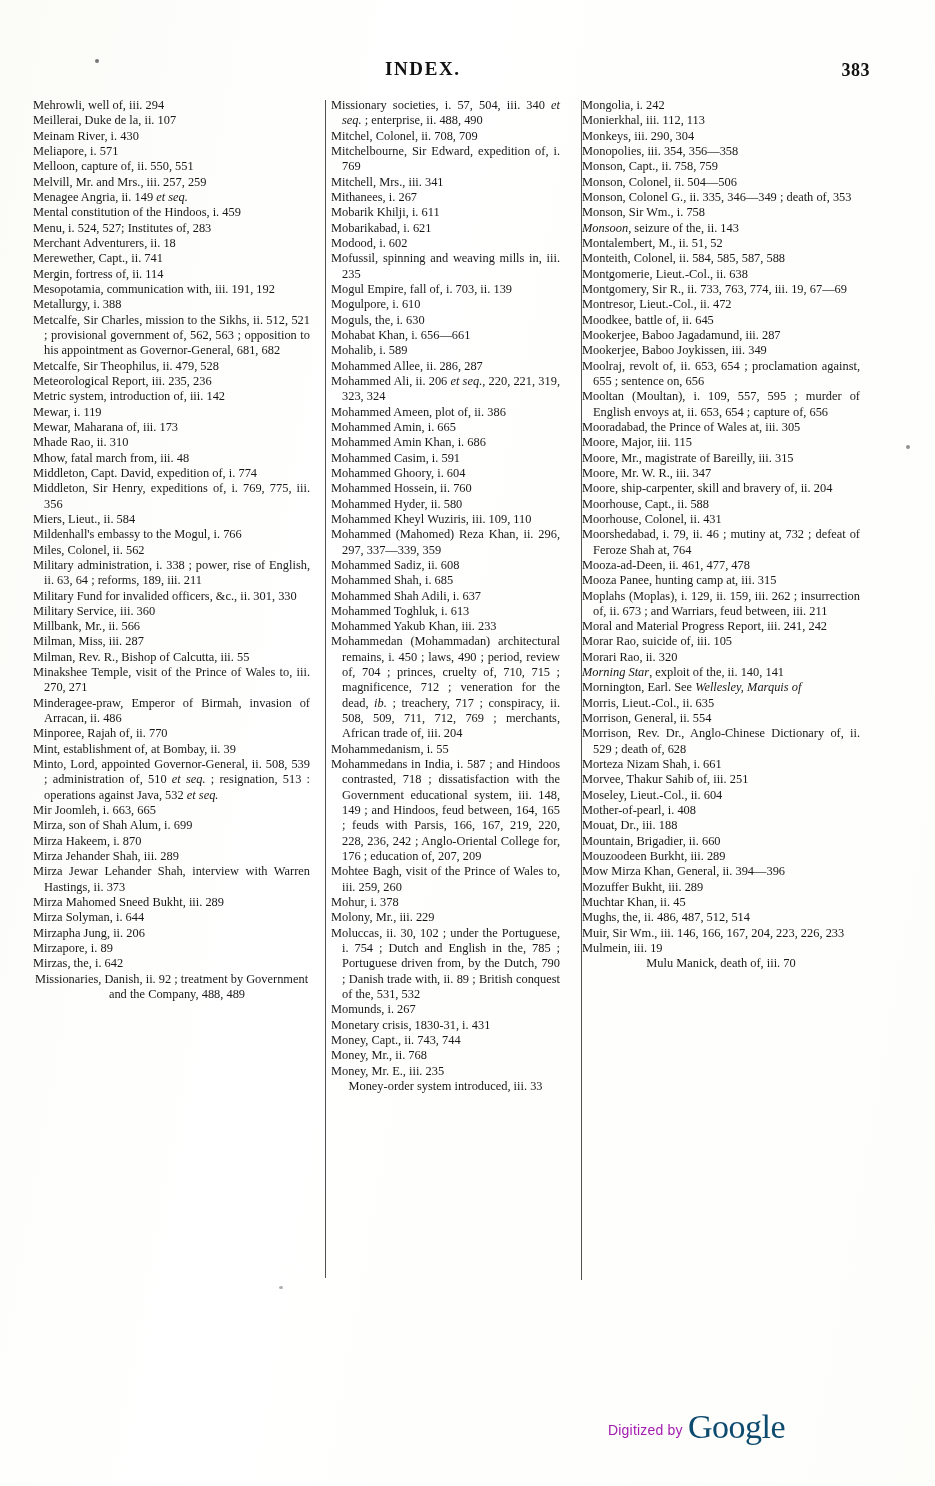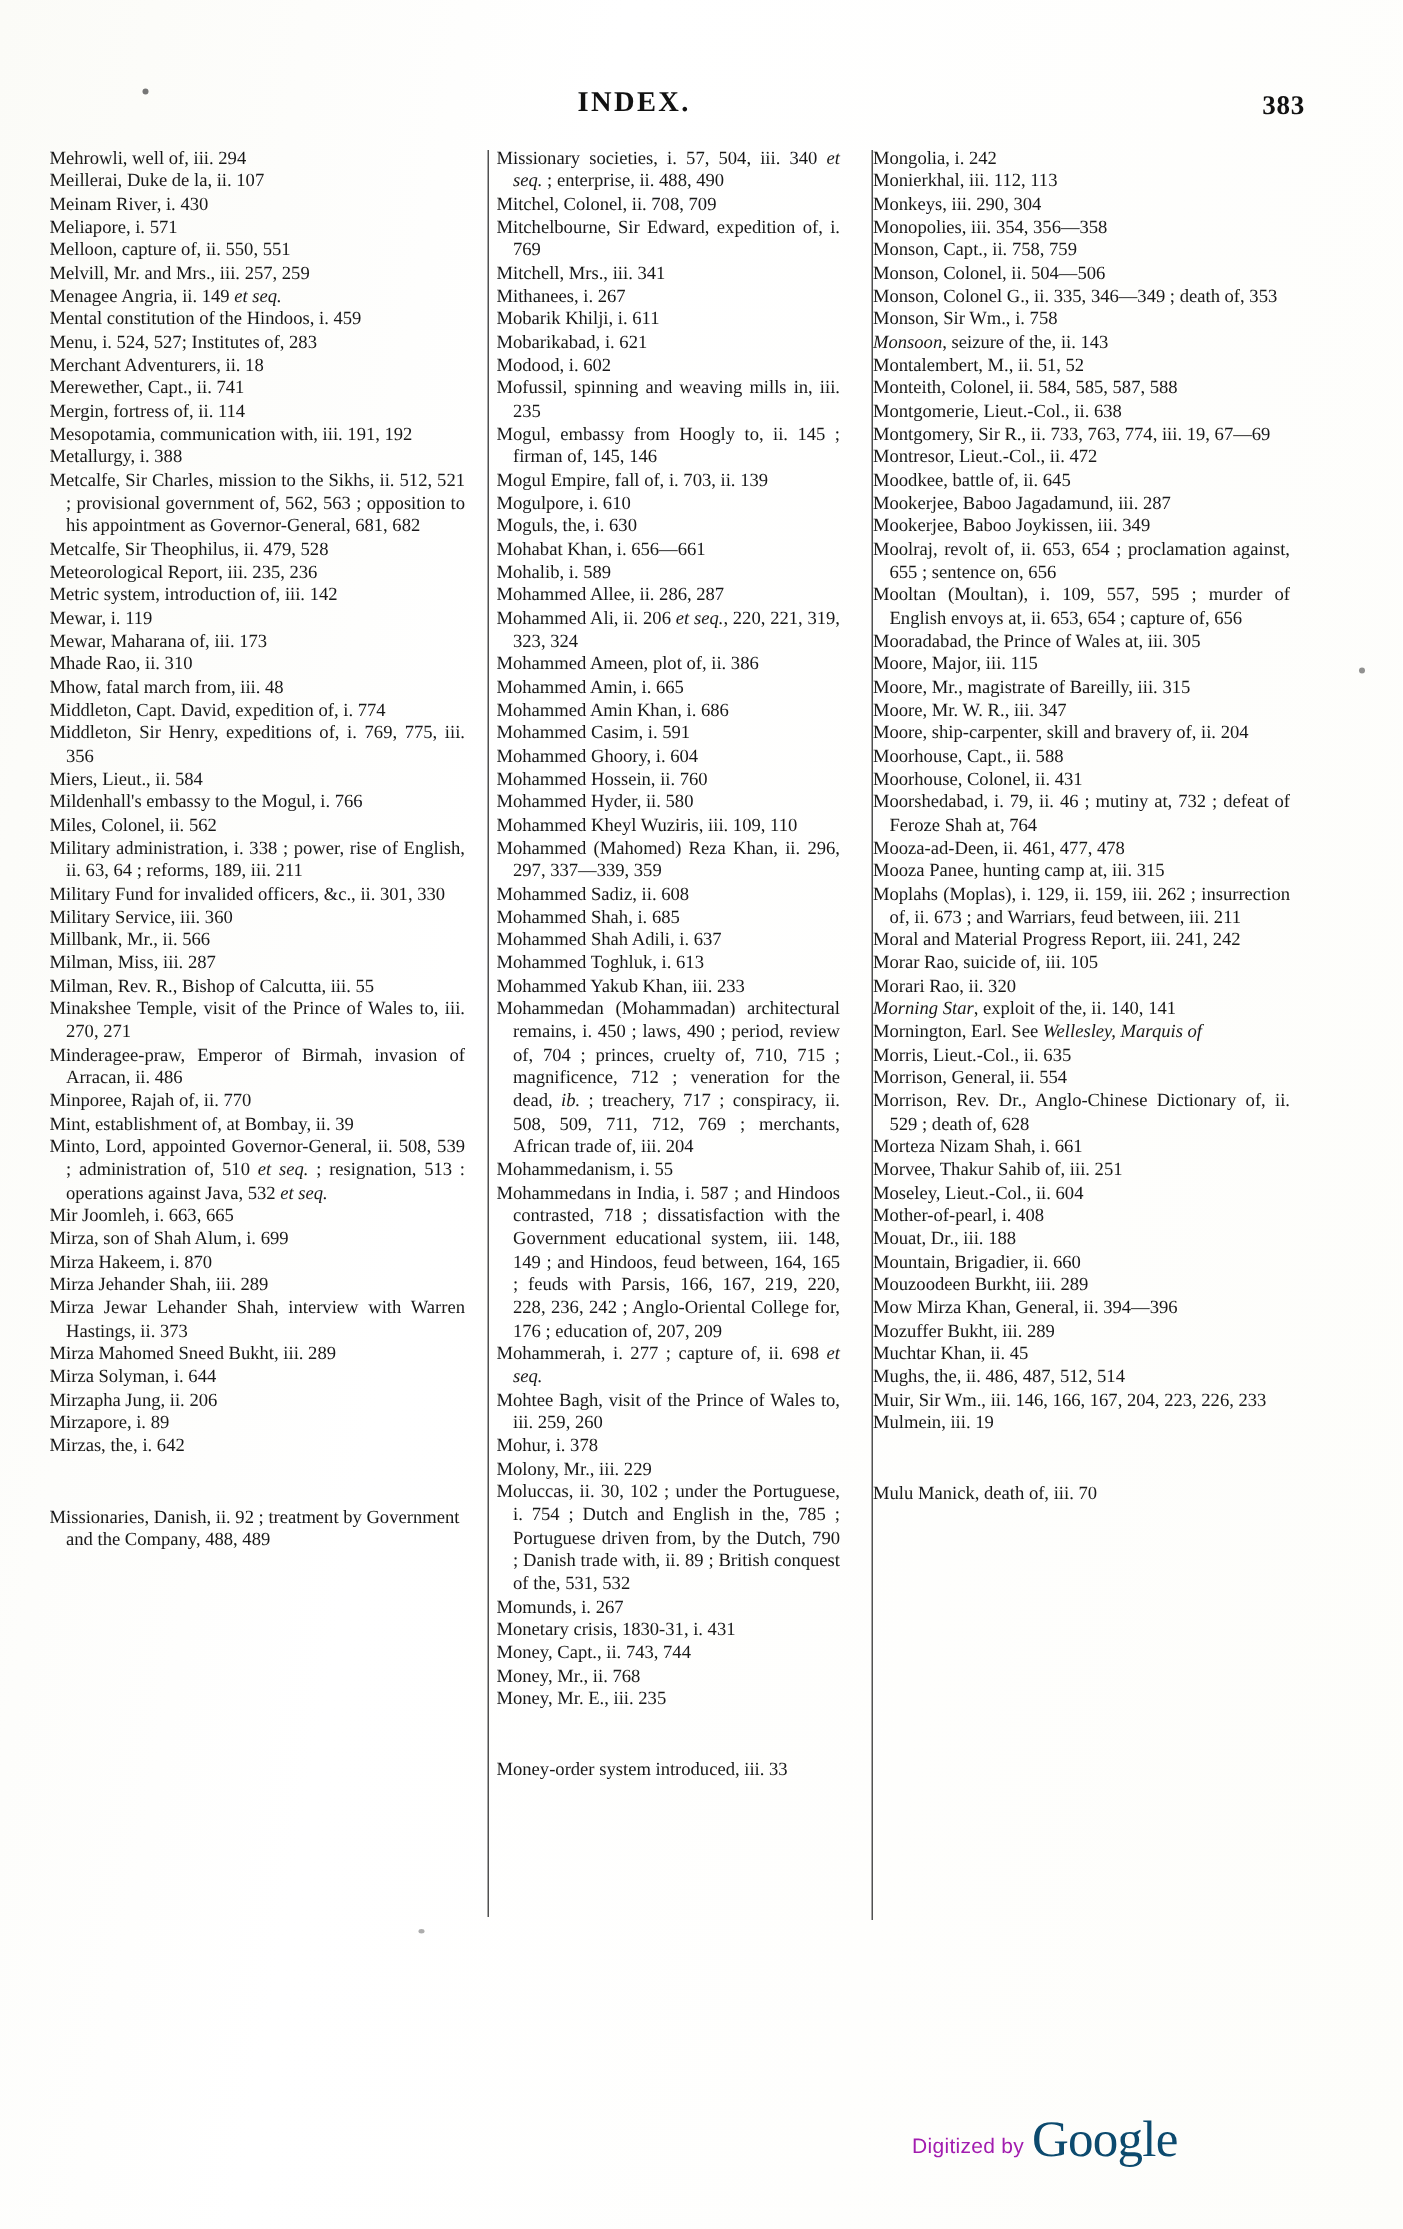--- a/index.html
+++ b/index.html
@@ -98,21 +98,21 @@
     line-height: 15.33px;
     text-align: justify;
     text-justify: inter-word;
     margin: 0 0 0 0;
     padding-left: 11px;
     text-indent: -11px;
     word-spacing: 0px;
     color: #181818;
     -webkit-font-smoothing: none;
   }
-  .entry:last-child { text-align: left; margin-top: 32px; }
+  .entry:last-child { text-align: center; }
   .entry em { font-style: italic; }
 
   .watermark {
     position: absolute;
     left: 608px;
     top: 1408px;
     width: 200px;
     height: 40px;
     color: #c3c3c3;
     user-select: none;
@@ -208,21 +208,20 @@
     <div class="column" id="column-2">
         <p class="entry">Missionary societies, i. 57, 504, iii. 340 <em>et seq.</em> ; enterprise, ii. 488, 490</p>
         <p class="entry">Mitchel, Colonel, ii. 708, 709</p>
         <p class="entry">Mitchelbourne, Sir Edward, expedition of, i. 769</p>
         <p class="entry">Mitchell, Mrs., iii. 341</p>
         <p class="entry">Mithanees, i. 267</p>
         <p class="entry">Mobarik Khilji, i. 611</p>
         <p class="entry">Mobarikabad, i. 621</p>
         <p class="entry">Modood, i. 602</p>
         <p class="entry">Mofussil, spinning and weaving mills in, iii. 235</p>
-        <p class="entry">Mogul, embassy from Hoogly to, ii. 145 ; firman of, 145, 146</p>
         <p class="entry">Mogul Empire, fall of, i. 703, ii. 139</p>
         <p class="entry">Mogulpore, i. 610</p>
         <p class="entry">Moguls, the, i. 630</p>
         <p class="entry">Mohabat Khan, i. 656—661</p>
         <p class="entry">Mohalib, i. 589</p>
         <p class="entry">Mohammed Allee, ii. 286, 287</p>
         <p class="entry">Mohammed Ali, ii. 206 <em>et seq.</em>, 220, 221, 319, 323, 324</p>
         <p class="entry">Mohammed Ameen, plot of, ii. 386</p>
         <p class="entry">Mohammed Amin, i. 665</p>
         <p class="entry">Mohammed Amin Khan, i. 686</p>
@@ -233,21 +232,20 @@
         <p class="entry">Mohammed Kheyl Wuziris, iii. 109, 110</p>
         <p class="entry">Mohammed (Mahomed) Reza Khan, ii. 296, 297, 337—339, 359</p>
         <p class="entry">Mohammed Sadiz, ii. 608</p>
         <p class="entry">Mohammed Shah, i. 685</p>
         <p class="entry">Mohammed Shah Adili, i. 637</p>
         <p class="entry">Mohammed Toghluk, i. 613</p>
         <p class="entry">Mohammed Yakub Khan, iii. 233</p>
         <p class="entry">Mohammedan (Mohammadan) architectural remains, i. 450 ; laws, 490 ; period, review of, 704 ; princes, cruelty of, 710, 715 ; magnificence, 712 ; veneration for the dead, <em>ib.</em> ; treachery, 717 ; conspiracy, ii. 508, 509, 711, 712, 769 ; merchants, African trade of, iii. 204</p>
         <p class="entry">Mohammedanism, i. 55</p>
         <p class="entry">Mohammedans in India, i. 587 ; and Hindoos contrasted, 718 ; dissatisfaction with the Government educational system, iii. 148, 149 ; and Hindoos, feud between, 164, 165 ; feuds with Parsis, 166, 167, 219, 220, 228, 236, 242 ; Anglo-Oriental College for, 176 ; education of, 207, 209</p>
-        <p class="entry">Mohammerah, i. 277 ; capture of, ii. 698 <em>et seq.</em></p>
         <p class="entry">Mohtee Bagh, visit of the Prince of Wales to, iii. 259, 260</p>
         <p class="entry">Mohur, i. 378</p>
         <p class="entry">Molony, Mr., iii. 229</p>
         <p class="entry">Moluccas, ii. 30, 102 ; under the Portuguese, i. 754 ; Dutch and English in the, 785 ; Portuguese driven from, by the Dutch, 790 ; Danish trade with, ii. 89 ; British conquest of the, 531, 532</p>
         <p class="entry">Momunds, i. 267</p>
         <p class="entry">Monetary crisis, 1830-31, i. 431</p>
         <p class="entry">Money, Capt., ii. 743, 744</p>
         <p class="entry">Money, Mr., ii. 768</p>
         <p class="entry">Money, Mr. E., iii. 235</p>
         <p class="entry">Money-order system introduced, iii. 33</p>

